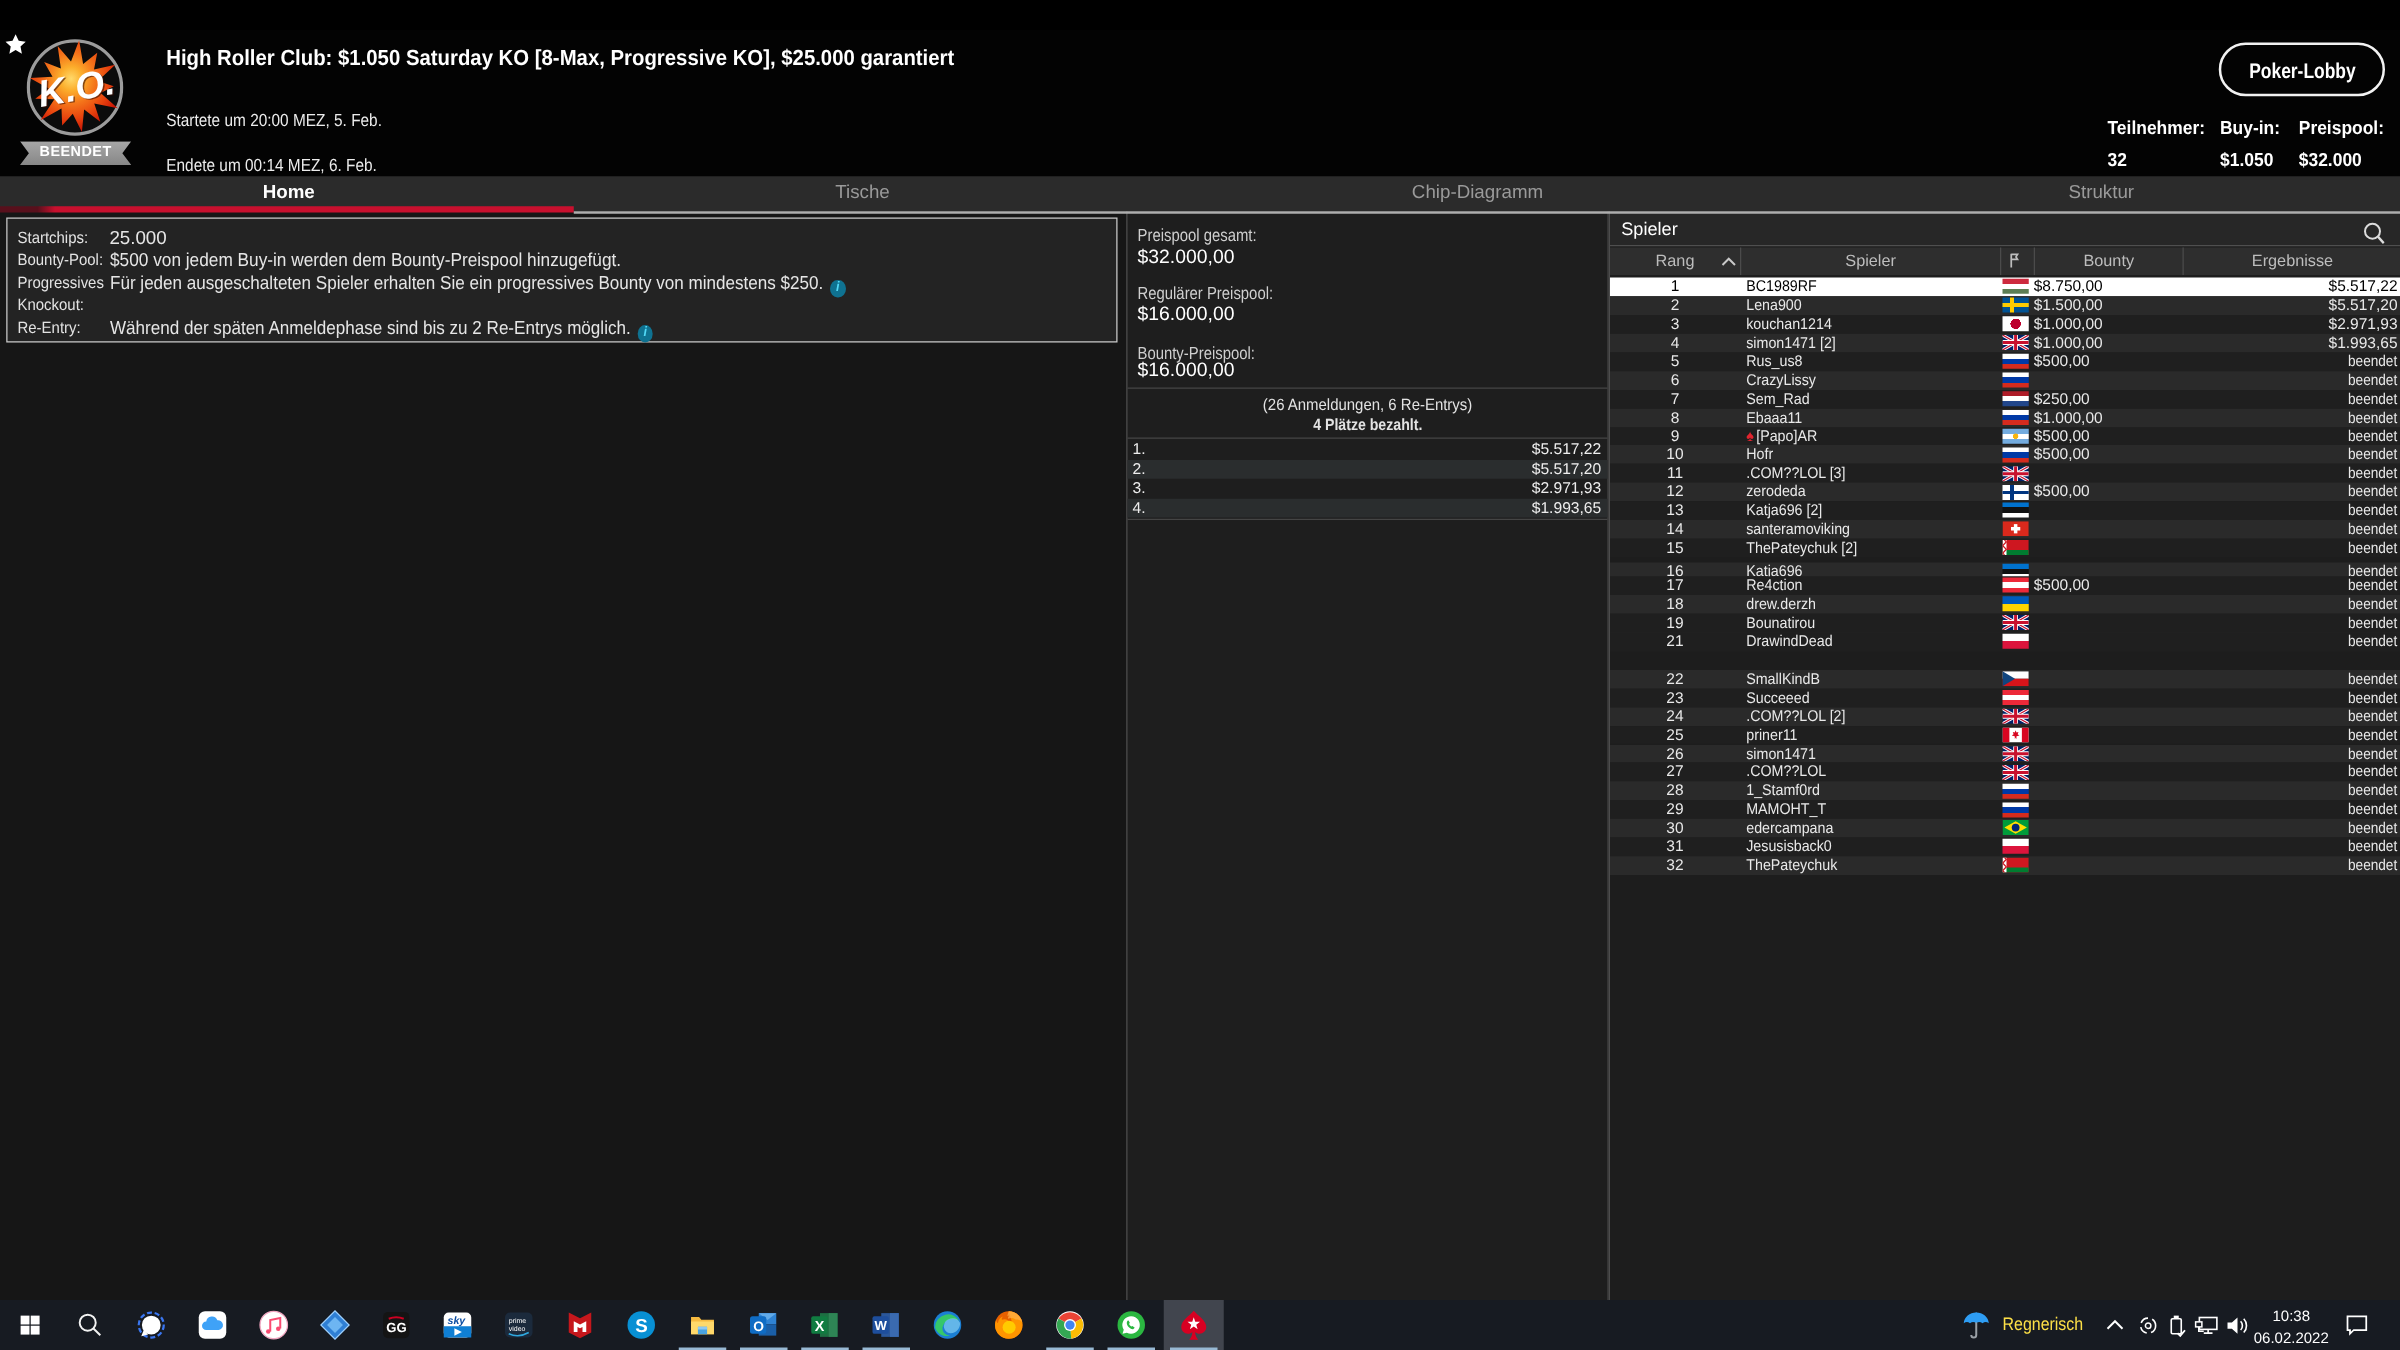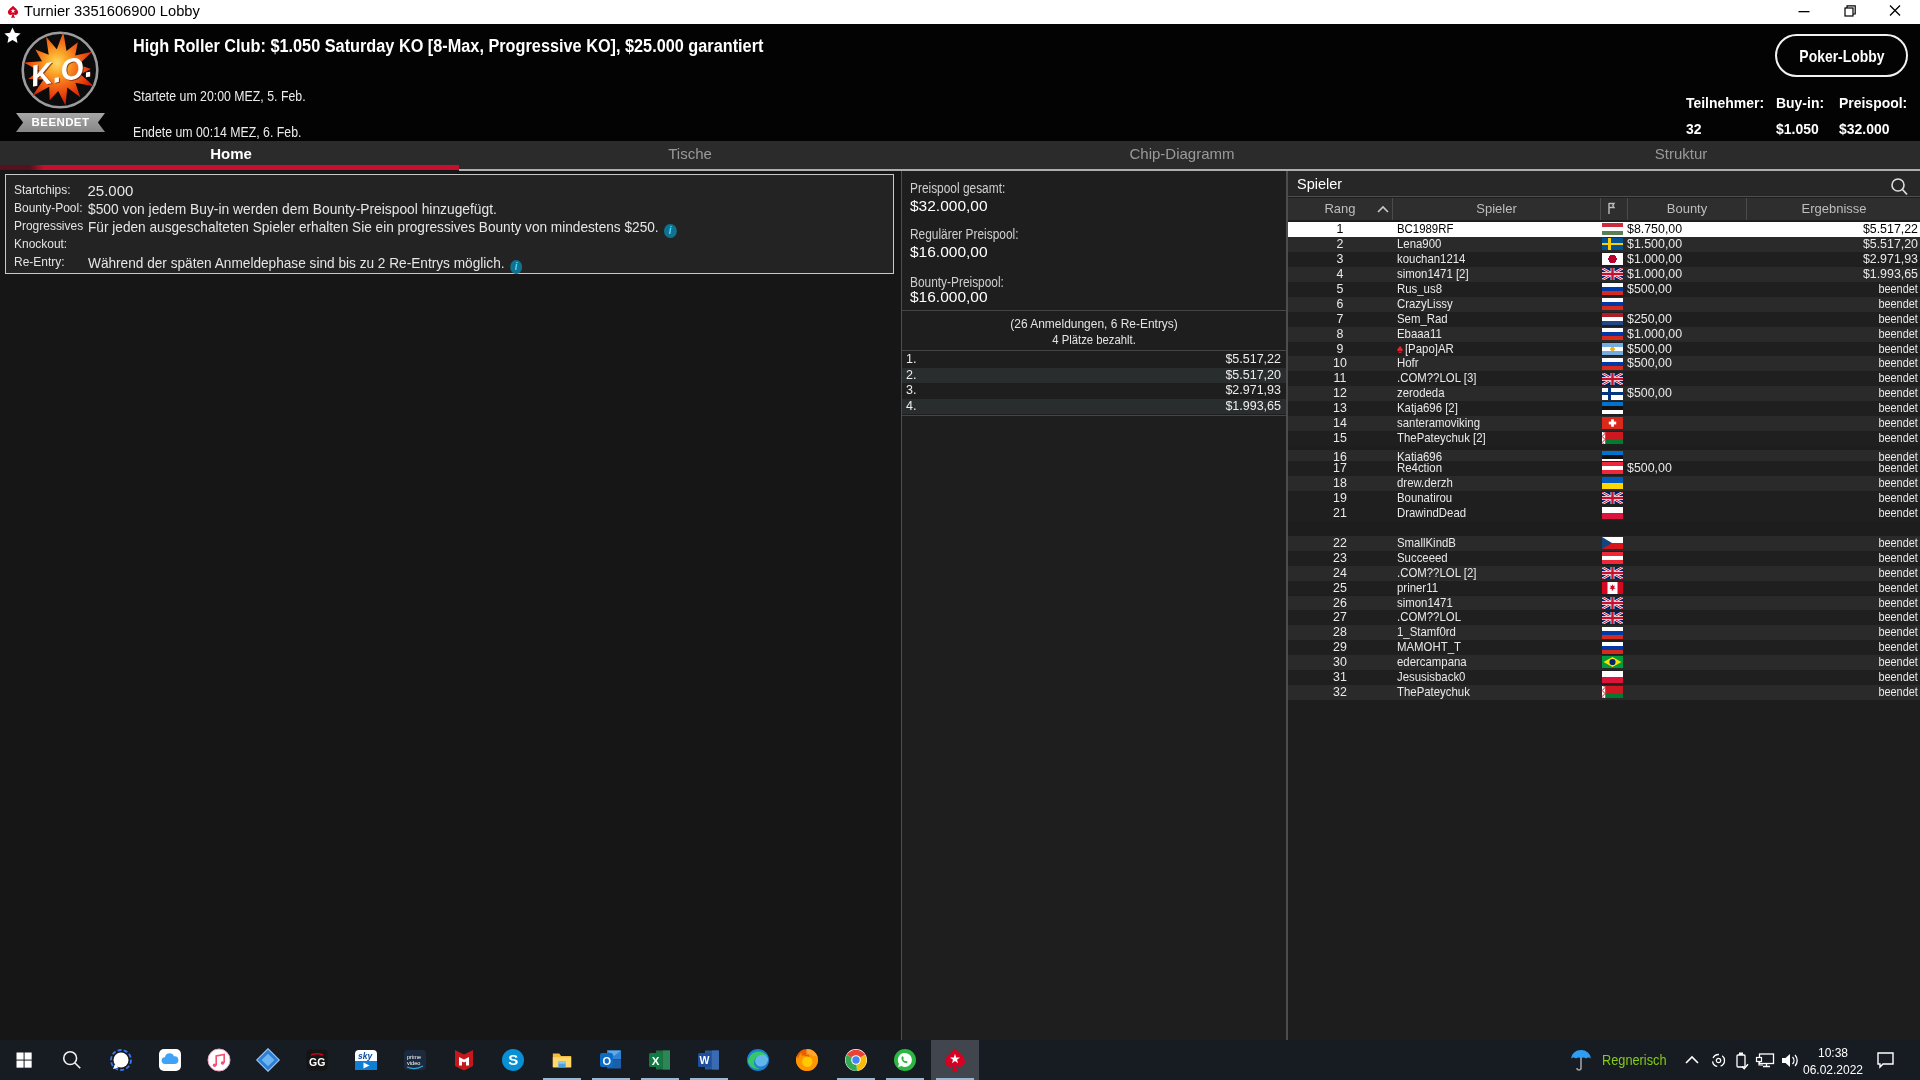--- a/index.html
+++ b/index.html
@@ -84,43 +84,26 @@
 .f-ee{background:linear-gradient(180deg,#0072ce 0 33%,#111 33% 67%,#fff 67%)}
 .f-at{background:linear-gradient(180deg,#ed2939 0 33%,#fff 33% 67%,#ed2939 67%)}
 .f-ua{background:linear-gradient(180deg,#005bbb 0 50%,#ffd500 50%)}
 .f-pl{background:linear-gradient(180deg,#fff 0 50%,#dc143c 50%)}
 #pl-search{position:absolute;right:12px;top:6px}
 
 #taskbar{position:absolute;left:0;top:1040px;width:1920px;height:40px;background:#171b22;text-decoration:underline;}
 .tcell{position:absolute;top:0;width:48px;height:40px;display:flex;align-items:center;justify-content:center}
 .uline{position:absolute;bottom:0;left:5px;width:38px;height:2px;background:#98b9d4}
 #psbtn{position:absolute;left:931px;top:0;width:48px;height:40px;background:#41454e}
-.tray{position:absolute;top:0;height:40px;display:flex;align-items:center;color:#84cc16}
+.tray{position:absolute;top:0;height:40px;display:flex;align-items:center;color:#fde047}
 #traytime{position:absolute;left:1800px;top:0;width:66px;height:40px;color:#fff;text-align:center;font-size:12px;line-height:1.4;padding-top:5px}
 </style></head>
 <body>
 <div id="stage">
 
-<div id="titlebar">
- <svg class="tspade" viewBox="0 0 16 18">
-        <path d="M8,0.5 C5.6,3.4 1.2,5.6 1.2,9.4 c0,2 1.6,3.6 3.6,3.6 c0.9,0 1.7,-0.3 2.3,-0.9 c-0.1,1.9 -0.7,3.3 -1.8,4.4 h5.4 c-1.1,-1.1 -1.7,-2.5 -1.8,-4.4 c0.6,0.6 1.4,0.9 2.3,0.9 c2,0 3.6,-1.6 3.6,-3.6 C14.8,5.6 10.4,3.4 8,0.5Z" fill="#d70022"></path>
-        <path d="M8,4.2 8.8,6.6 11.3,6.6 9.3,8.1 10,10.5 8,9 6,10.5 6.7,8.1 4.7,6.6 7.2,6.6Z" fill="#fff"></path>
-      </svg>
- <div class="ttxt">Turnier 3351606900 Lobby</div>
- <svg class="winbtn" style="left:1780.5px" viewBox="0 0 46 24">
-        <rect x="17.5" y="11" width="11" height="1.3" fill="#000"></rect>
-      </svg>
- <svg class="winbtn" style="left:1826px" viewBox="0 0 46 24">
-        <rect x="19" y="8" width="8" height="8" fill="none" stroke="#000" stroke-width="1.2"></rect>
-        <path d="M21,8 v-2.2 h8.2 v8.2 h-2.2" fill="none" stroke="#000" stroke-width="1.2"></path>
-      </svg>
- <svg class="winbtn" style="left:1872px" viewBox="0 0 46 24">
-        <path d="M18,5.5 28,15.5 M28,5.5 18,15.5" stroke="#000" stroke-width="1.3"></path>
-      </svg>
-</div>
 
 <div id="header">
  <svg id="favstar" viewBox="0 0 20 20">
         <path d="M10,0.5 12.9,6.7 19.5,7.5 14.6,12.1 15.9,18.8 10,15.4 4.1,18.8 5.4,12.1 0.5,7.5 7.1,6.7Z" fill="#fff"></path>
       </svg>
  <svg id="kologo" viewBox="0 0 78 78">
   <defs>
           <radialGradient id="koburst" cx="47%" cy="42%" r="58%">
     <stop offset="0%" stop-color="#ffd96a"></stop>
             <stop offset="22%" stop-color="#fcae2c"></stop>
@@ -171,21 +154,21 @@
 
  <div id="midpanel">
   <div class="mp-label" style="top:11px">Preispool gesamt:</div>
   <div class="mp-val" style="top:28.2px">$32.000,00</div>
   <div class="mp-label" style="top:57.3px">Regulärer Preispool:</div>
   <div class="mp-val" style="top:74px">$16.000,00</div>
   <div class="mp-label" style="top:104.6px">Bounty-Preispool:</div>
   <div class="mp-val" style="top:119.4px">$16.000,00</div>
   <div class="mp-hr" style="top:141px"></div>
   <div class="mp-center" style="top:147px"><span style="display:inline-block;transform:scaleX(.92)">(26 Anmeldungen, 6 Re-Entrys)</span></div>
-  <div class="mp-center" style="top:163px;font-weight:normal"><span style="display:inline-block;transform:scaleX(.87)">4 Plätze bezahlt.</span></div>
+  <div class="mp-center" style="top:163px;font-weight:bold"><span style="display:inline-block;transform:scaleX(.87)">4 Plätze bezahlt.</span></div>
   <div class="mp-hr" style="top:181px"></div>
   <div class="przrow" style="top:183px">
           <span class="pn">1.</span>
           <span class="pv">$5.517,22</span>
         </div>
   <div class="przrow prz-even" style="top:198.5px">
           <span class="pn">2.</span>
           <span class="pv">$5.517,20</span>
         </div>
   <div class="przrow" style="top:214px">

